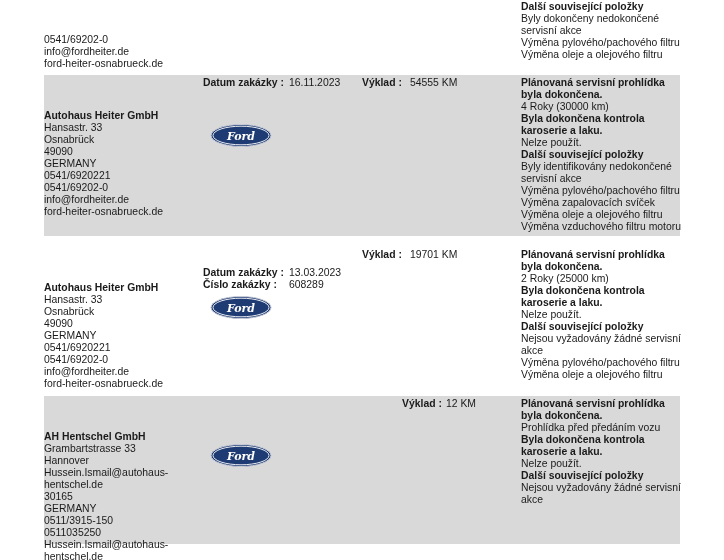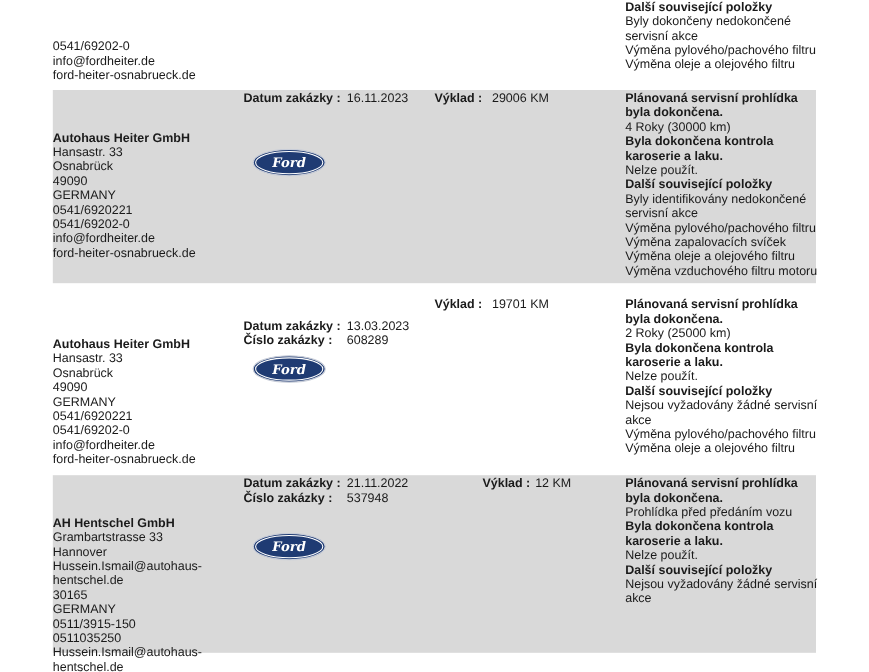--- a/index.html
+++ b/index.html
@@ -62,21 +62,21 @@
     <span class="line">GERMANY</span>
     <span class="line">0541/6920221</span>
     <span class="line">0541/69202-0</span>
     <span class="line">info@fordheiter.de</span>
     <span class="line">ford-heiter-osnabrueck.de</span>
   </div>
   <div class="col order" style="top:2px;">
     <span class="kv"><span class="k">Datum zakázky :</span><span>16.11.2023</span></span>
   </div>
   <div class="col mileage" style="top:2px;">
-    <span class="kv"><span class="k">Výklad :</span><span>29006 KM</span></span>
+    <span class="kv"><span class="k">Výklad :</span><span>54555 KM</span></span>
   </div>
   <svg class="logo" style="top:49px;" viewBox="0 0 62 23">
     <ellipse cx="31" cy="11.5" rx="30" ry="11" fill="#1f3b73" stroke="#c8cdd8" stroke-width="1"></ellipse>
     <ellipse cx="31" cy="11.5" rx="28" ry="9.3" fill="none" stroke="#ffffff" stroke-width="0.9"></ellipse>
     <text x="31" y="15.5" text-anchor="middle" font-family="'DejaVu Serif', serif" font-style="italic" font-weight="bold" font-size="11" fill="#ffffff">Ford</text>
   </svg>
   <div class="col service" style="top:2px;">
     <span class="wrap b">Plánovaná servisní prohlídka byla dokončena.</span>
     <span class="wrap">4 Roky (30000 km)</span>
     <span class="wrap b">Byla dokončena kontrola karoserie a laku.</span>
@@ -134,24 +134,20 @@
     <span class="line">Hussein.Ismail@autohaus-</span>
     <span class="line">hentschel.de</span>
     <span class="line">30165</span>
     <span class="line">GERMANY</span>
     <span class="line">0511/3915-150</span>
     <span class="line">0511035250</span>
     <span class="line">Hussein.Ismail@autohaus-</span>
     <span class="line">hentschel.de</span>
     <span class="line">ford-hentschel-hannover.de</span>
   </div>
-  <div class="col order" style="top:2px;">
-    <span class="kv"><span class="k">Datum zakázky :</span><span>21.11.2022</span></span>
-    <span class="kv"><span class="k">Číslo zakázky :</span><span>537948</span></span>
-  </div>
   <div class="col mileage" style="top:2px;text-align:center;">
     <span class="kv"><span class="k">Výklad :</span><span>12 KM</span></span>
   </div>
   <svg class="logo" style="top:48px;" viewBox="0 0 62 23">
     <ellipse cx="31" cy="11.5" rx="30" ry="11" fill="#1f3b73" stroke="#c8cdd8" stroke-width="1"></ellipse>
     <ellipse cx="31" cy="11.5" rx="28" ry="9.3" fill="none" stroke="#ffffff" stroke-width="0.9"></ellipse>
     <text x="31" y="15.5" text-anchor="middle" font-family="'DejaVu Serif', serif" font-style="italic" font-weight="bold" font-size="11" fill="#ffffff">Ford</text>
   </svg>
   <div class="col service" style="top:2px;">
     <span class="wrap b">Plánovaná servisní prohlídka byla dokončena.</span>

